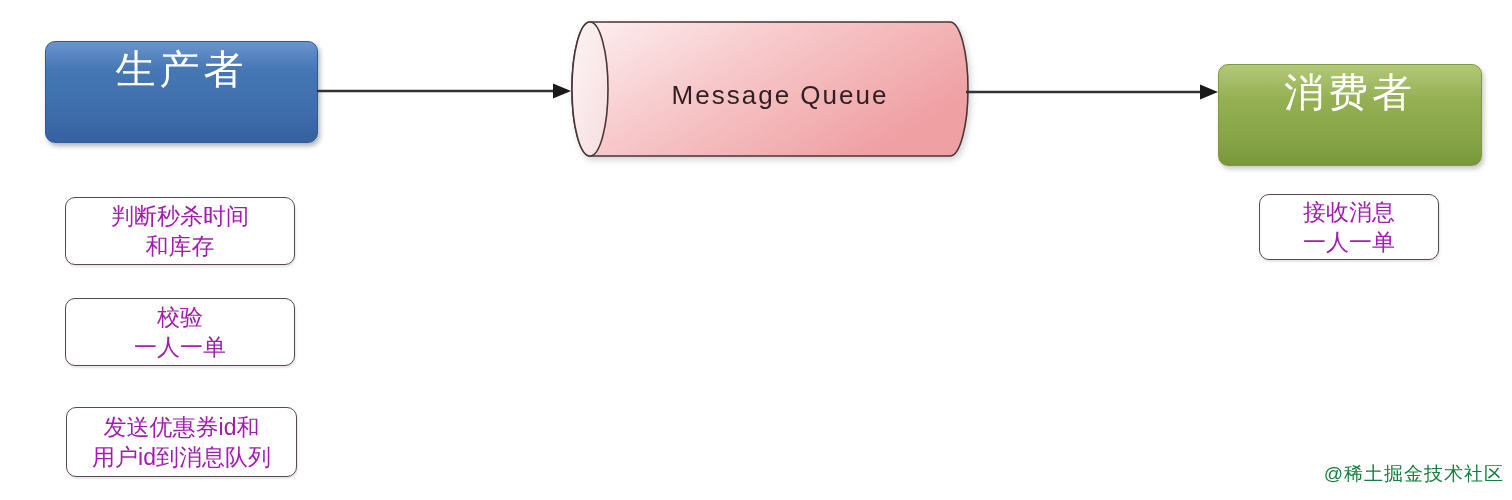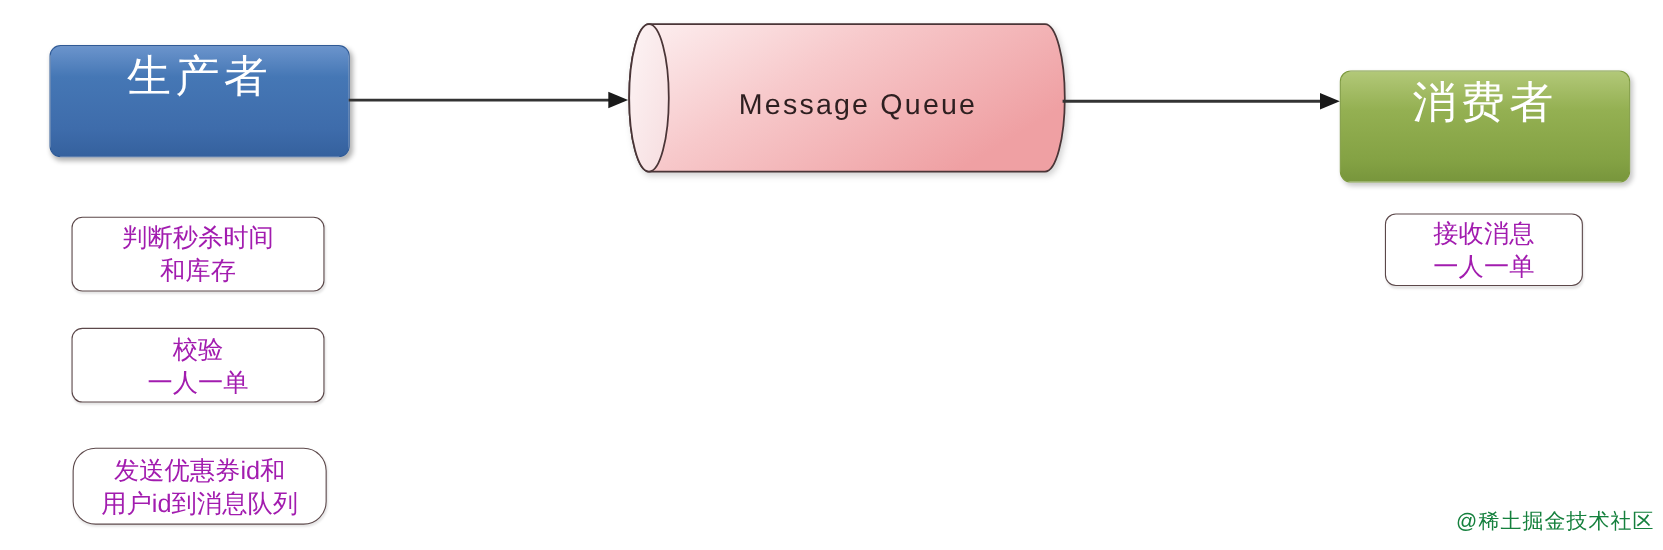--- a/index.html
+++ b/index.html
@@ -55,21 +55,21 @@
     flex-direction: column;
     align-items: center;
     justify-content: center;
     text-align: center;
     color: #a21caf;
     font-size: 23px;
     line-height: 30px;
   }
   #note-1 { left: 65px;  top: 197px; width: 228px; height: 66px; }
   #note-2 { left: 65px;  top: 298px; width: 228px; height: 66px; }
-  #note-3 { left: 66px;  top: 407px; width: 229px; height: 68px; border-radius: 21px; }
+  #note-3 { left: 66px;  top: 407px; width: 229px; height: 68px; }
   #note-4 { left: 1259px; top: 194px; width: 178px; height: 64px; }
 
   
   #arrows { left: 0; top: 0; pointer-events: none; }
 
   
   #watermark {
     right: 8px; bottom: 13px;
     color: #15803d;
     font-size: 19px;

